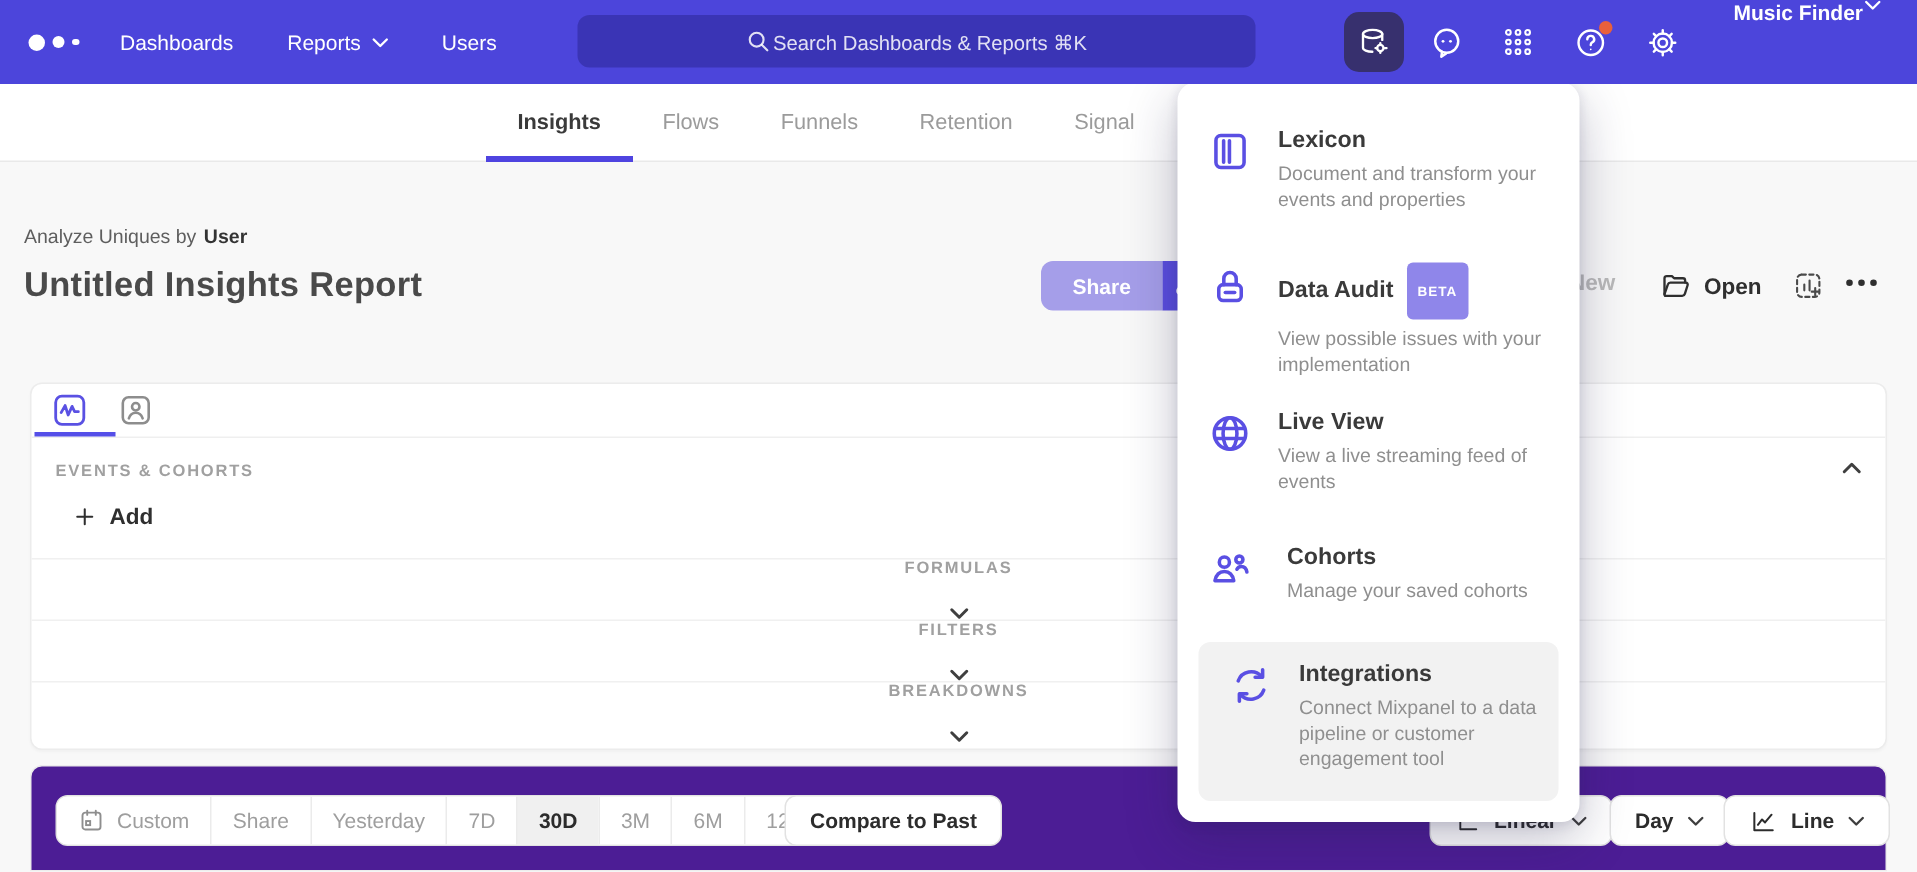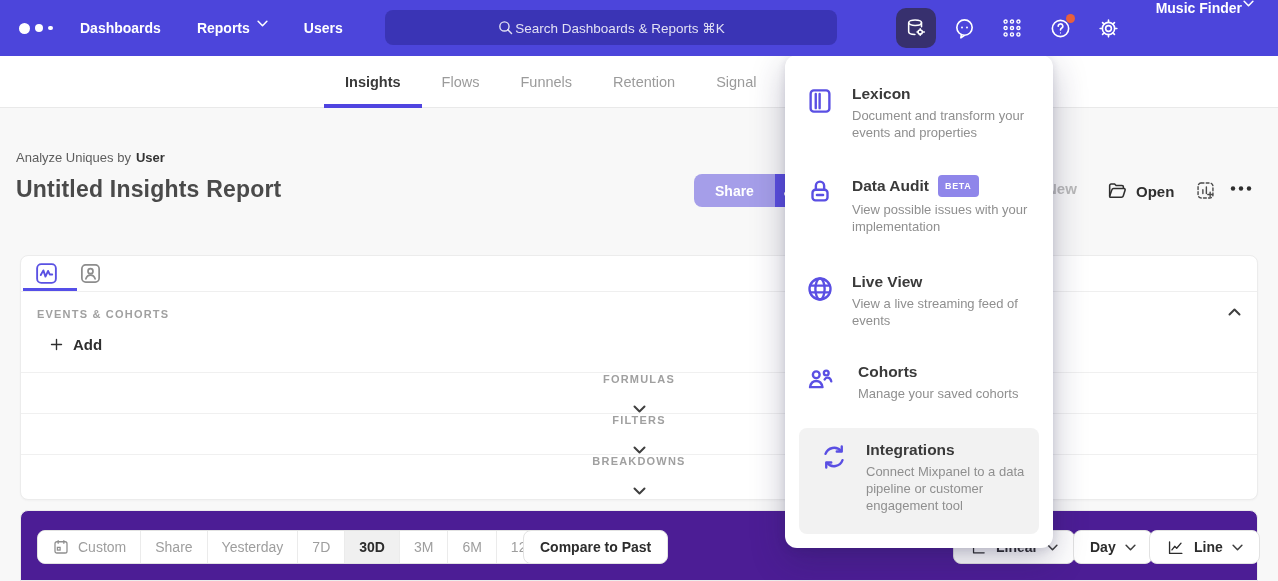--- a/index.html
+++ b/index.html
@@ -8,21 +8,21 @@
   .screen { position:absolute; inset:0; width:1278px; height:581px; }
 
   
   .navbar { position:absolute; top:0; left:0; width:100%; height:56px; background:#4C45DB; z-index:45; }
   .logo { position:absolute; left:19px; top:0; height:56px; display:flex; align-items:center; gap:5px; cursor:pointer; }
   .logo i { display:block; border-radius:50%; background:#fff; }
   .logo i:nth-child(1){ width:11px; height:11px; }
   .logo i:nth-child(2){ width:8px;  height:8px; }
   .logo i:nth-child(3){ width:4.5px; height:4.5px; }
   .navlinks { position:absolute; left:80px; top:0; height:56px; display:flex; align-items:center; gap:36px; }
-  .navlink { color:#fff; font-size:14px; font-weight:700; display:flex; align-items:flex-start; gap:7px; cursor:pointer; white-space:nowrap; }
+  .navlink { color:#fff; font-size:14px; font-weight:400; display:flex; align-items:center; gap:7px; cursor:pointer; white-space:nowrap; }
   .search { position:absolute; left:385px; top:10px; width:452px; height:35px; border-radius:8px;
             background:rgba(16,12,84,0.28); display:flex; align-items:center; justify-content:center; gap:1px;
             color:rgba(255,255,255,0.85); font-size:13.5px; cursor:text; }
   .nav-icons { position:absolute; left:896px; top:8px; display:flex; align-items:center; gap:8px; }
   .icon-btn { width:40px; height:40px; border-radius:10px; display:flex; align-items:center; justify-content:center;
               color:#fff; position:relative; cursor:pointer; }
   .icon-btn.active { background:#37306E; }
   .alert-dot { position:absolute; top:6px; right:5px; width:9px; height:9px; border-radius:50%; background:#E8603C; }
   .project { position:absolute; right:24px; top:0; height:72px; display:flex; align-items:flex-start; gap:1px;
              color:#fff; font-size:14px; font-weight:700; cursor:pointer; }
@@ -86,21 +86,21 @@
   .chev { color:#3f3f3f; display:flex; }
 
   
   .menu-panel { position:absolute; left:785px; top:55px; width:268px; height:493px; background:#fff;
                 border-radius:12px; box-shadow:0 12px 34px rgba(35,32,74,0.28), 0 2px 8px rgba(35,32,74,0.12); z-index:40; }
   .menu-item { position:absolute; left:20px; width:228px; display:flex; gap:17px; cursor:pointer; }
   .menu-item .mi-icon { flex:0 0 30px; color:#5A4FE3; padding-top:1px; }
   .mi-title { font-size:15.5px; font-weight:700; color:#3a3a3a; display:flex; align-items:center; gap:9px; }
   .mi-desc { font-size:13px; color:#8f8f8f; line-height:1.32; margin-top:4px; max-width:178px; }
   .beta-badge { background:#8F86EA; color:#fff; font-size:9px; font-weight:700; letter-spacing:0.7px;
-                padding:6px 7px; border-radius:4px; }
+                padding:14px 7px; border-radius:4px; }
   .mi-lexicon { top:30px; } .mi-audit { top:120px; } .mi-live { top:218px; } .mi-cohorts { top:308px;gap:23px; }
   .mi-highlight { position:absolute; left:14px; top:373px; width:240px; height:106px; background:#f2f2f2; border-radius:8px; cursor:pointer; }
   .mi-integrations { top:386px; left:34px; width:214px; }
 
   svg { display:block; }
 </style>
 </head>
 <body>
 
 <div class="screen">

